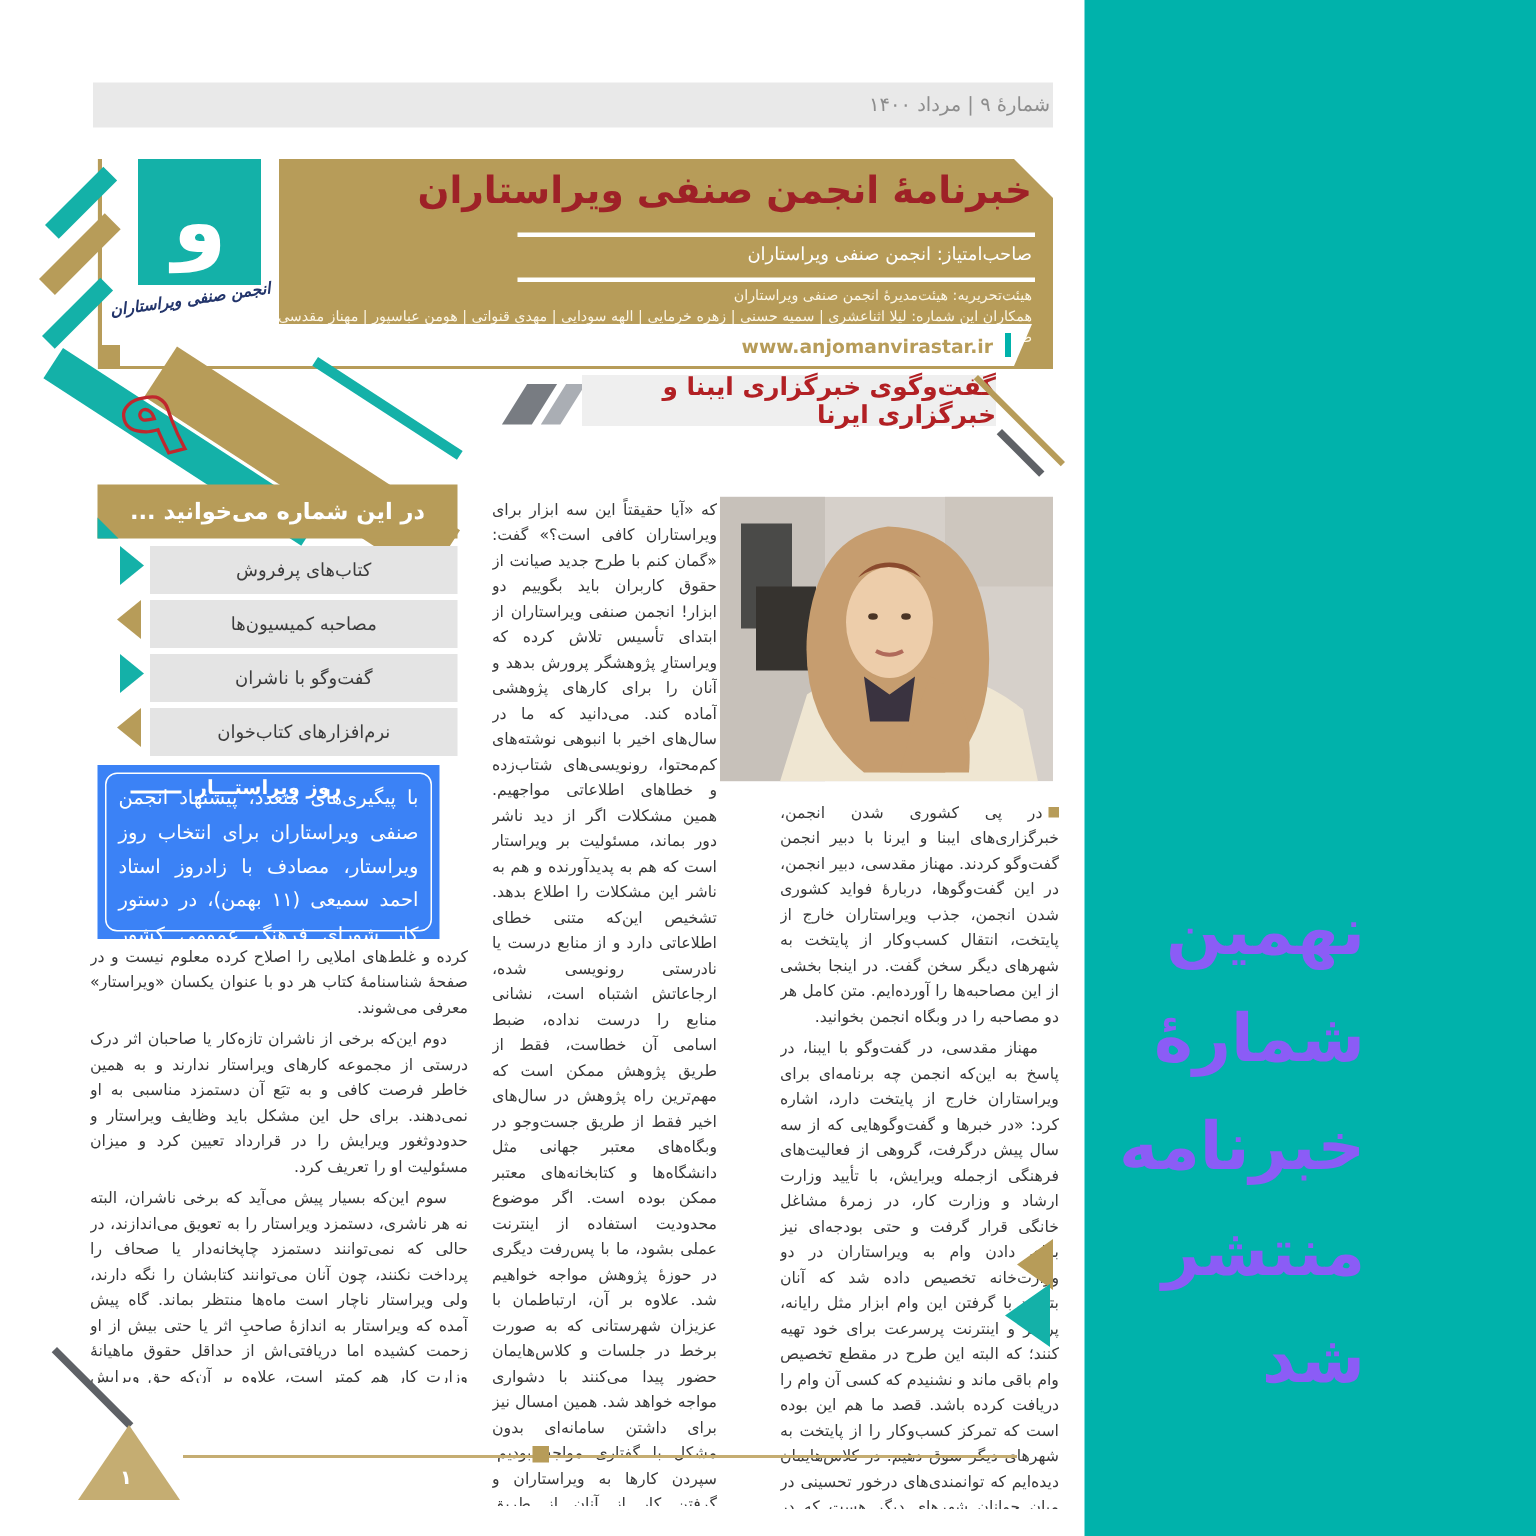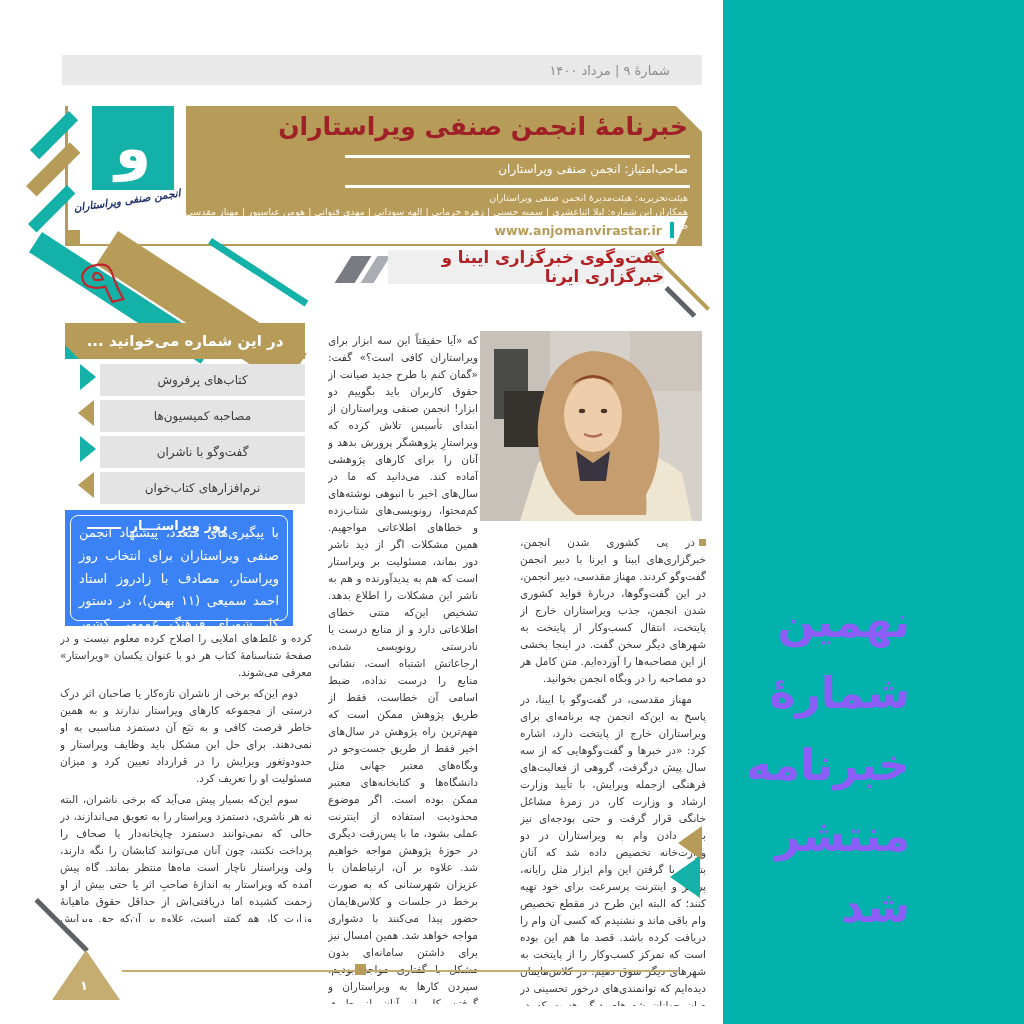--- a/index.html
+++ b/index.html
@@ -6,21 +6,21 @@
   *{box-sizing:border-box;font-family:"DejaVu Sans",sans-serif;}
   .canvas{position:relative;width:1024px;height:1024px;background:#ffffff;overflow:hidden;}
 
   
   .teal-band{position:absolute;left:723px;top:0;width:301px;height:1024px;background:#00b2ab;}
   .banner{position:absolute;left:740px;top:586px;width:170px;direction:rtl;text-align:right;
           color:#8b5cf6;font-weight:bold;font-size:44px;line-height:1.62;}
 
   
   .issue-bar{position:absolute;left:62px;top:55px;width:640px;height:30px;background:#e9e9e9;
-             direction:rtl;display:flex;align-items:center;padding-right:32px;
+             direction:rtl;display:flex;align-items:center;padding-right:2px;
              color:#8d8d8d;font-size:13px;}
 
   
   .masthead{position:absolute;left:65px;top:90px;width:637px;height:140px;background:#b79c59;
             clip-path:polygon(0 0,calc(100% - 26px) 0,100% 26px,100% 100%,0 100%);margin-top:16px;}
   .mh-title{position:absolute;right:14px;top:6px;direction:rtl;color:#9e2127;
             font-size:25px;font-weight:bold;}
   .mh-rule{position:absolute;right:12px;width:345px;height:3px;background:#ffffff;}
   .mh-rule1{top:49px;} .mh-rule2{top:79px;}
   .mh-license{position:absolute;right:14px;top:56px;direction:rtl;color:#ffffff;font-size:12px;text-align:right;}

